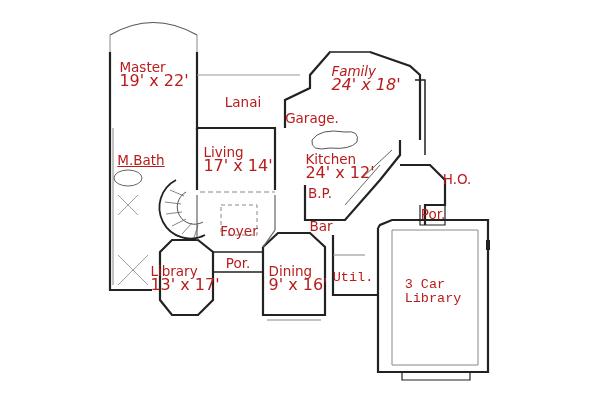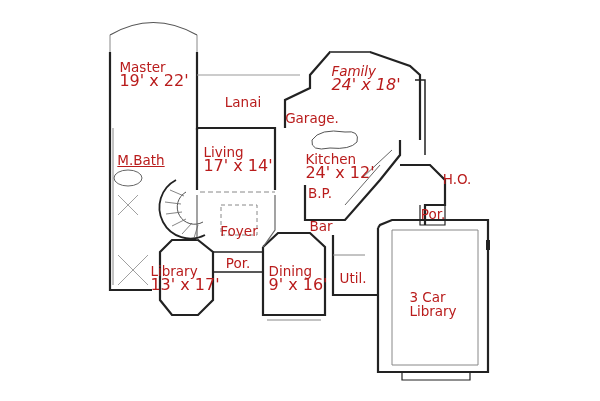--- a/index.html
+++ b/index.html
@@ -125,20 +125,20 @@
     <span class="name">Library</span>
     <span class="dims">13' x 17'</span>
   </div>
   <div class="room-label" style="left:238px; top:256px;">
     <span class="name">Por.</span>
   </div>
   <div class="room-label" style="left:298px; top:264px;">
     <span class="name">Dining</span>
     <span class="dims">9' x 16'</span>
   </div>
-  <div class="room-label" style="left:353px; top:271px;">
+  <div class="room-label" style="left:353px; top:271px;font-family:Liberation Mono, monospace;">
     <span class="name">Util.</span>
   </div>
-  <div class="room-label" style="left:433px; top:290px;">
+  <div class="room-label" style="left:433px; top:278px;font-family:Liberation Mono, monospace;">
     <span class="name">3 Car</span>
     <span class="name">Library</span>
   </div>
 </div>
 
 </body></html>

